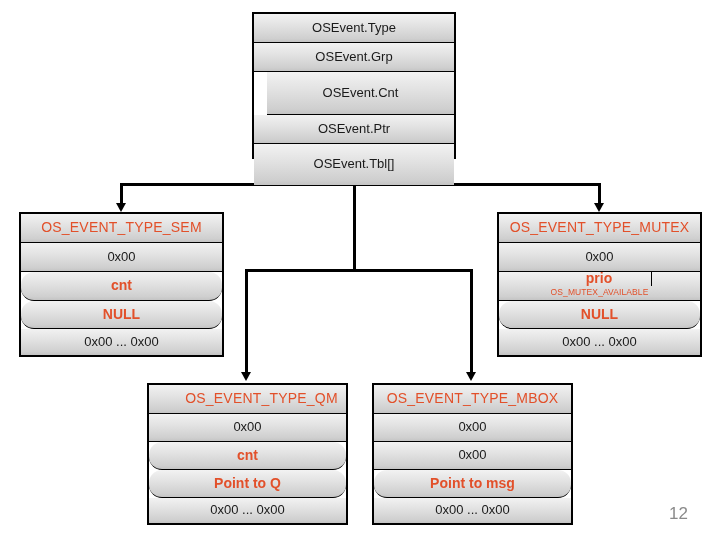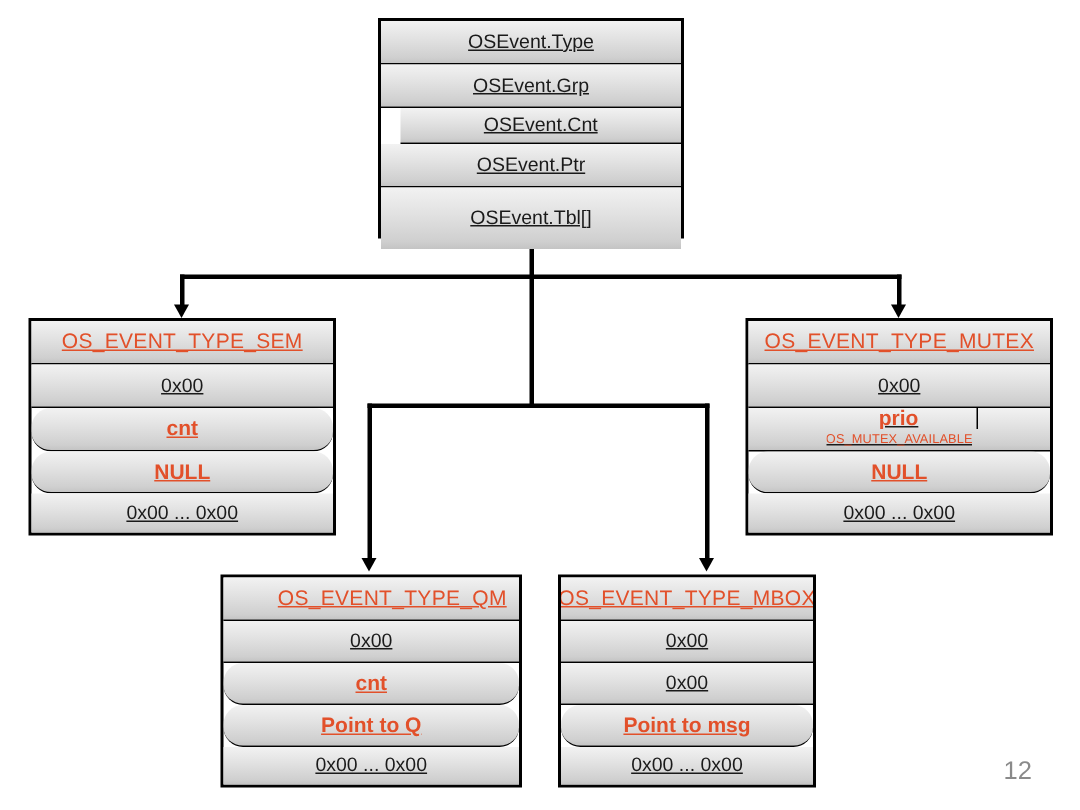--- a/index.html
+++ b/index.html
@@ -28,21 +28,20 @@
     border-bottom: 1px solid #000000;
     background: linear-gradient(to bottom, #f2f2f2 0%, #e2e2e2 42%, #cfcfcf 88%, #c4c4c4 100%);
     display: flex;
     align-items: center;
     justify-content: center;
     text-align: center;
     color: #1a1a1a;
     font-size: 13px;
     line-height: 1.1;
     overflow: hidden;
-    text-decoration: underline;
   }
   .row:last-child {
     border-bottom: none;
   }
   .row.accent-bold {
     color: #e2502a;
     font-weight: bold;
     border-radius: 13px;
   }
   .row.title {
@@ -128,21 +127,21 @@
   <div class="vline" style="left:245px; top:269px; width:3px; height:105px;"></div>
   <div class="arrow" style="left:241px; top:372px;"></div>
 
   <div class="vline" style="left:470px; top:269px; width:3px; height:105px;"></div>
   <div class="arrow" style="left:466px; top:372px;"></div>
 </div>
 
 <div class="struct" style="left:252px; top:12px; width:204px; height:147px;">
   <div class="row" style="height:29px;">OSEvent.Type</div>
   <div class="row" style="height:29px;">OSEvent.Grp</div>
-  <div class="row" style="height:24px;margin-left:13px;">OSEvent.Cnt</div>
+  <div class="row" style="height:43px;margin-left:13px;">OSEvent.Cnt</div>
   <div class="row" style="height:29px;">OSEvent.Ptr</div>
   <div class="row" style="height:41px;">OSEvent.Tbl[]</div>
 </div>
 
 <div class="struct" style="left:19px; top:212px; width:205px; height:145px;">
   <div class="row title" style="height:29px; font-size:14px;">OS_EVENT_TYPE_SEM</div>
   <div class="row" style="height:29px;">0x00</div>
   <div class="row accent-bold" style="height:29px; font-size:14px;">cnt</div>
   <div class="row accent-bold" style="height:28px; font-size:14px;">NULL</div>
   <div class="row" style="height:26px;">0x00 ... 0x00</div>
@@ -160,21 +159,21 @@
 </div>
 
 <div class="struct" style="left:147px; top:383px; width:201px; height:142px;">
   <div class="row title" style="height:29px; font-size:14px;padding-left:28px;">OS_EVENT_TYPE_QM</div>
   <div class="row" style="height:28px;">0x00</div>
   <div class="row accent-bold" style="height:28px; font-size:14px;">cnt</div>
   <div class="row accent-bold" style="height:28px; font-size:14px;">Point to Q</div>
   <div class="row" style="height:25px;">0x00 ... 0x00</div>
 </div>
 
-<div class="struct" style="left:372px; top:383px; width:172px; height:142px;">
+<div class="struct" style="left:372px; top:383px; width:201px; height:142px;">
   <div class="row title" style="height:29px; font-size:14px;">OS_EVENT_TYPE_MBOX</div>
   <div class="row" style="height:28px;">0x00</div>
   <div class="row" style="height:28px;">0x00</div>
   <div class="row accent-bold" style="height:28px; font-size:14px;">Point to msg</div>
   <div class="row" style="height:25px;">0x00 ... 0x00</div>
 </div>
 
 <div class="page-num">12</div>
 
 </body></html>

